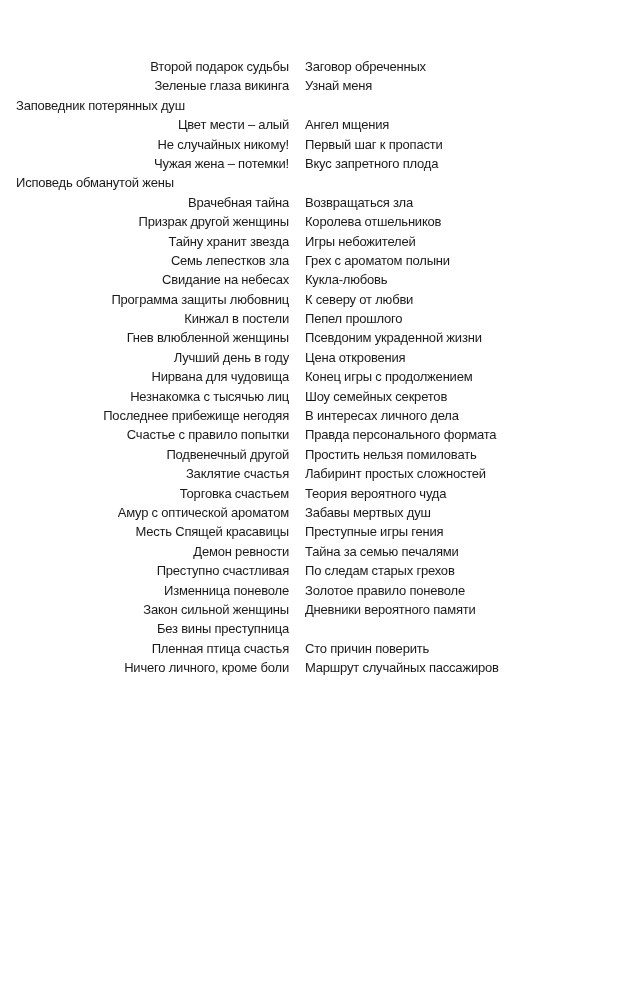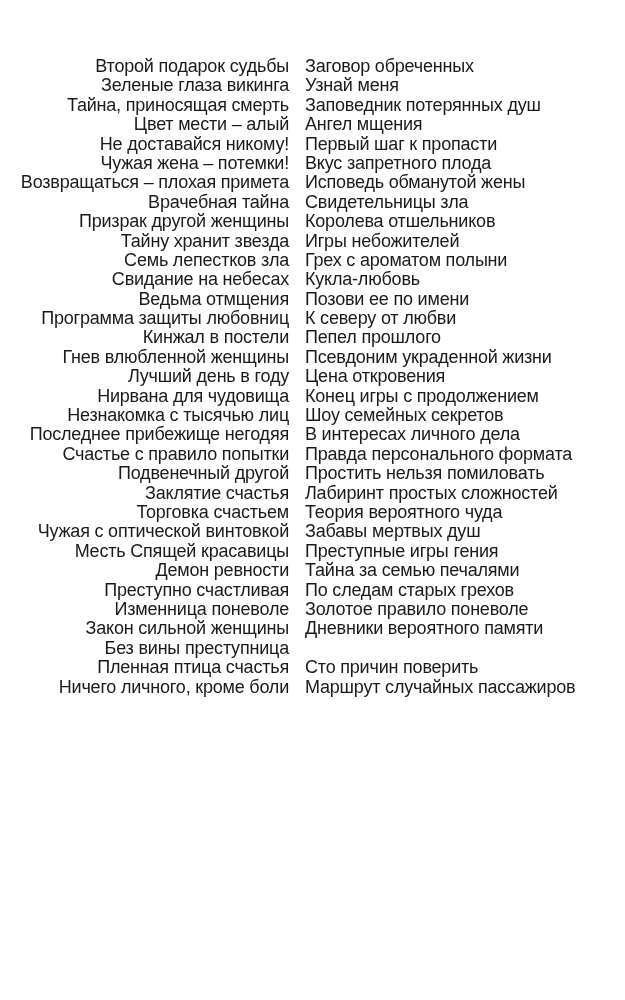--- a/index.html
+++ b/index.html
@@ -1,80 +1,74 @@
 <!DOCTYPE html>
 <html><head>
 <meta charset="utf-8">
 <style>
   html, body { margin: 0; padding: 0; background: #ffffff; }
   body { width: 625px; height: 1000px; position: relative; overflow: hidden; }
   .page {
     position: absolute; left: 0; top: 57px; width: 625px;
     font-family: "Liberation Sans", sans-serif;
-    font-size: 18px; color: #1a1a1a; letter-spacing: -0.2px;
+    font-size: 13px; color: #1a1a1a; letter-spacing: -0.2px;
   }
   .row { display: flex; height: 19.4px; line-height: 19.4px; white-space: nowrap; }
   .left { width: 289px; text-align: right; }
   .right { margin-left: 16px; text-align: left; }
 </style>
 </head>
 <body>
 
 <div class="page" id="list">
     <div class="row">
       <span class="left">Второй подарок судьбы</span>
       <span class="right">Заговор обреченных</span>
     </div>
     <div class="row">
       <span class="left">Зеленые глаза викинга</span>
       <span class="right">Узнай меня</span>
     </div>
     <div class="row">
-      <span class="left">Тайна, приносящая смерть</span>
       <span class="right">Заповедник потерянных душ</span>
     </div>
     <div class="row">
       <span class="left">Цвет мести – алый</span>
       <span class="right">Ангел мщения</span>
     </div>
     <div class="row">
-      <span class="left">Не доставайся никому!</span>
+      <span class="left">Не случайных никому!</span>
       <span class="right">Первый шаг к пропасти</span>
     </div>
     <div class="row">
       <span class="left">Чужая жена – потемки!</span>
       <span class="right">Вкус запретного плода</span>
     </div>
     <div class="row">
-      <span class="left">Возвращаться – плохая примета</span>
       <span class="right">Исповедь обманутой жены</span>
     </div>
     <div class="row">
       <span class="left">Врачебная тайна</span>
-      <span class="right">Свидетельницы зла</span>
+      <span class="right">Возвращаться зла</span>
     </div>
     <div class="row">
       <span class="left">Призрак другой женщины</span>
       <span class="right">Королева отшельников</span>
     </div>
     <div class="row">
       <span class="left">Тайну хранит звезда</span>
       <span class="right">Игры небожителей</span>
     </div>
     <div class="row">
       <span class="left">Семь лепестков зла</span>
       <span class="right">Грех с ароматом полыни</span>
     </div>
     <div class="row">
       <span class="left">Свидание на небесах</span>
       <span class="right">Кукла-любовь</span>
-    </div>
-    <div class="row">
-      <span class="left">Ведьма отмщения</span>
-      <span class="right">Позови ее по имени</span>
     </div>
     <div class="row">
       <span class="left">Программа защиты любовниц</span>
       <span class="right">К северу от любви</span>
     </div>
     <div class="row">
       <span class="left">Кинжал в постели</span>
       <span class="right">Пепел прошлого</span>
     </div>
     <div class="row">
@@ -107,21 +101,21 @@
     </div>
     <div class="row">
       <span class="left">Заклятие счастья</span>
       <span class="right">Лабиринт простых сложностей</span>
     </div>
     <div class="row">
       <span class="left">Торговка счастьем</span>
       <span class="right">Теория вероятного чуда</span>
     </div>
     <div class="row">
-      <span class="left">Чужая с оптической винтовкой</span>
+      <span class="left">Амур с оптической ароматом</span>
       <span class="right">Забавы мертвых душ</span>
     </div>
     <div class="row">
       <span class="left">Месть Спящей красавицы</span>
       <span class="right">Преступные игры гения</span>
     </div>
     <div class="row">
       <span class="left">Демон ревности</span>
       <span class="right">Тайна за семью печалями</span>
     </div>

